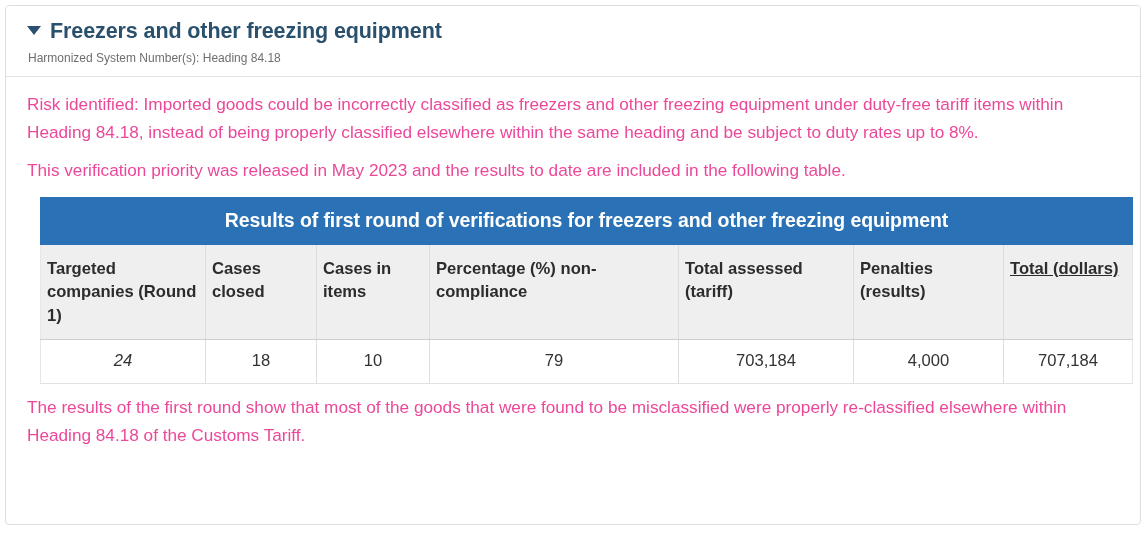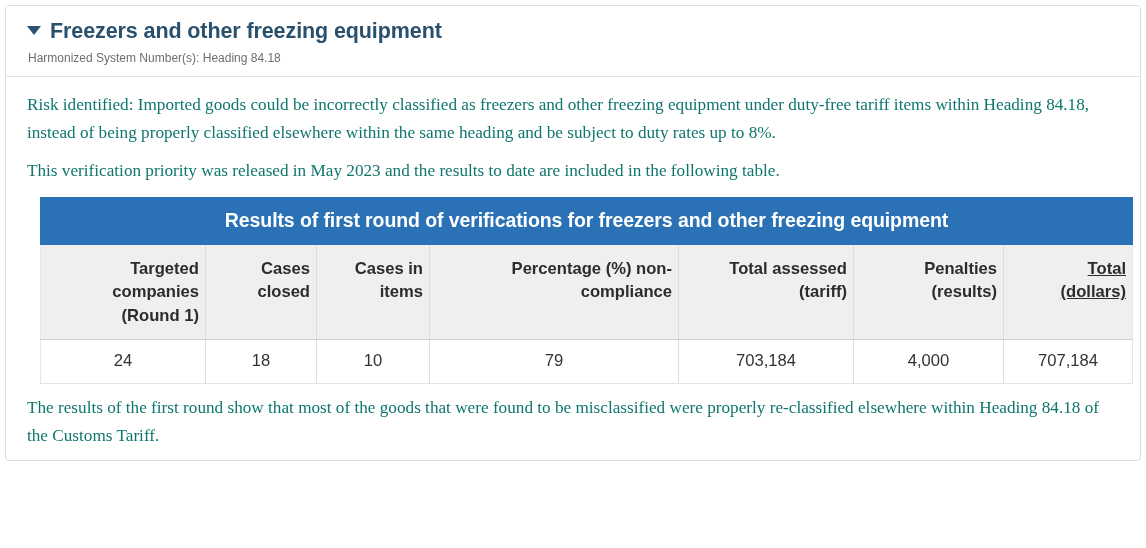--- a/index.html
+++ b/index.html
@@ -10,21 +10,21 @@
     height: 548px;
     background: #ffffff;
     font-family: "Liberation Sans", sans-serif;
   }
 
   .card {
     position: absolute;
     left: 5px;
     top: 5px;
     width: 1136px;
-    height: 456px;
+    height: 520px;
     background: #ffffff;
     border: 1px solid #dedede;
     border-radius: 4px;
     overflow: hidden;
   }
 
   
   .card-header {
     padding: 13px 0 11px 21px;
     border-bottom: 1px solid #e3e3e3;
@@ -58,24 +58,23 @@
     margin: 7px 0 0 1px;
     line-height: 1.2;
   }
 
   
   .card-body {
     padding: 14px 20px 0 21px;
   }
   .para {
     font-size: 17.2px;
-    color: #0f766e;
+    color: #ec4899;
     line-height: 1.62;
     margin: 0 0 8px 0;
-    font-family: Liberation Serif, serif;
   }
   .para.tight { margin-bottom: 10px; }
   .para.second { margin-top: 0; margin-bottom: 12px; }
   .para.last { margin-top: 10px; }
 
   
   .table-wrap {
     width: 1092px;
     margin: 0 0 0 13px;
   }
@@ -92,41 +91,41 @@
     font-weight: bold;
     text-align: center;
     padding: 12px 8px 13px 8px;
     letter-spacing: -0.1px;
   }
   table.results th {
     background: #efefef;
     color: #2c2c2c;
     font-size: 16.6px;
     font-weight: bold;
-    text-align: right;
+    text-align: left;
     vertical-align: top;
-    padding: 12px 6px 12px 24px;
+    padding: 12px 6px 12px 6px;
     border-left: 1px solid #dddddd;
     border-right: 1px solid #dddddd;
     border-bottom: 1px solid #cfcfcf;
     line-height: 1.42;
   }
   table.results th:first-child { border-left: 1px solid #e6e6e6; }
   table.results th:last-child { border-right: 1px solid #e6e6e6; text-decoration: underline; }
   table.results td {
     background: #ffffff;
     color: #333333;
     font-size: 16.6px;
     text-align: center;
     padding: 11px 6px 12px 6px;
     border-left: 1px solid #dddddd;
     border-right: 1px solid #dddddd;
     border-bottom: 1px solid #e2e2e2;
   }
-  table.results td:first-child { border-left: 1px solid #e6e6e6; }
+  table.results td:first-child { border-left: 1px solid #e6e6e6; font-style: italic; }
   table.results td:last-child  { border-right: 1px solid #e6e6e6; }
 
   .col-1 { width: 165px; }
   .col-2 { width: 111px; }
   .col-3 { width: 113px; }
   .col-4 { width: 249px; }
   .col-5 { width: 175px; }
   .col-6 { width: 150px; }
   .col-7 { width: 129px; }
 </style>

